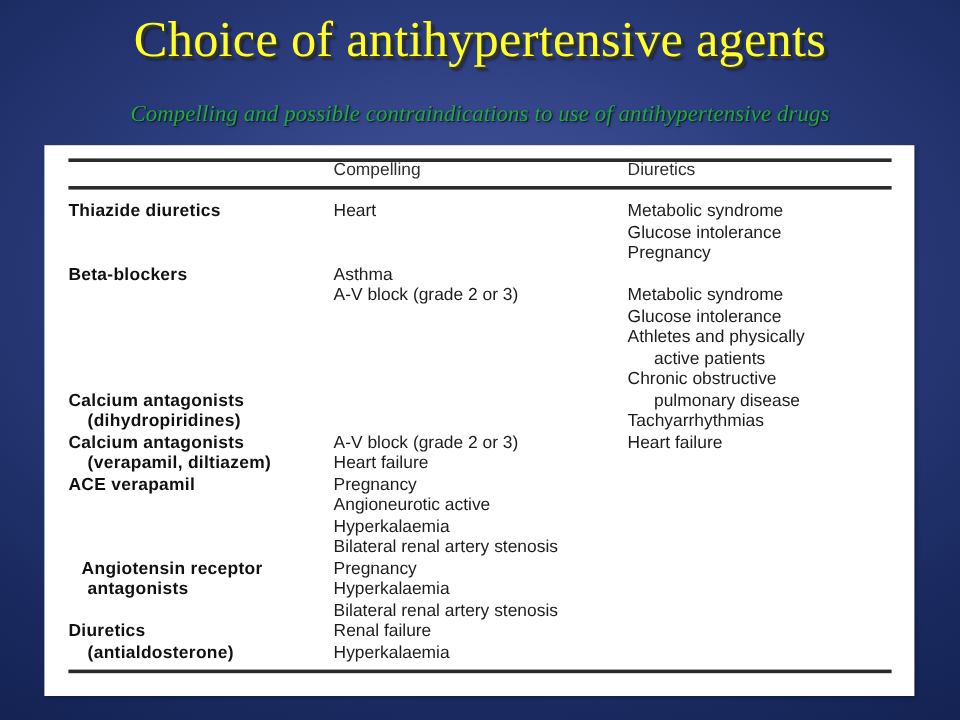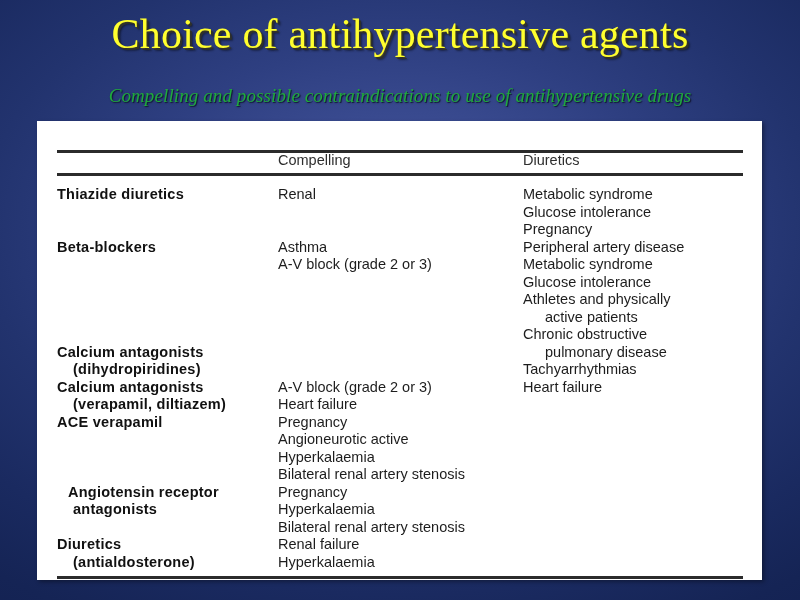--- a/index.html
+++ b/index.html
@@ -77,21 +77,21 @@
     top: 121px;
     width: 725px;
     height: 459px;
     background: #ffffff;
     box-shadow: 2px 2px 4px rgba(0,0,0,0.35);
   }
 
   .table-inner {
     position: absolute;
     left: 0;
-    top: 18px;
+    top: 0;
     width: 725px;
     height: 382px;
   }
 
   .rule {
     position: absolute;
     left: 20px;
     width: 686px;
     background: #2b2b2b;
     height: 3px;
@@ -158,21 +158,21 @@
       <div class="body-cell bold indent" style="left:20px; top:257px;">(verapamil, diltiazem)</div>
 
       <div class="body-cell bold" style="left:20px; top:274.5px;">ACE verapamil</div>
 
       <div class="body-cell bold" style="left:20px; top:344.5px;margin-left:11px;">Angiotensin receptor</div>
       <div class="body-cell bold indent" style="left:20px; top:362px;">antagonists</div>
 
       <div class="body-cell bold" style="left:20px; top:397px;">Diuretics</div>
       <div class="body-cell bold indent" style="left:20px; top:414.5px;">(antialdosterone)</div>
 
-      <div class="body-cell" style="left:241px; top:47px;">Renal</div>
+      <div class="body-cell" style="left:241px; top:47px;">Heart</div>
 
       <div class="body-cell" style="left:241px; top:99.5px;">Asthma</div>
       <div class="body-cell" style="left:241px; top:117px;">A-V block (grade 2 or 3)</div>
 
       <div class="body-cell" style="left:241px; top:239.5px;">A-V block (grade 2 or 3)</div>
       <div class="body-cell" style="left:241px; top:257px;">Heart failure</div>
 
       <div class="body-cell" style="left:241px; top:274.5px;">Pregnancy</div>
       <div class="body-cell" style="left:241px; top:292px;">Angioneurotic active</div>
       <div class="body-cell" style="left:241px; top:309.5px;">Hyperkalaemia</div>
@@ -182,21 +182,20 @@
       <div class="body-cell" style="left:241px; top:362px;">Hyperkalaemia</div>
       <div class="body-cell" style="left:241px; top:379.5px;">Bilateral renal artery stenosis</div>
 
       <div class="body-cell" style="left:241px; top:397px;">Renal failure</div>
       <div class="body-cell" style="left:241px; top:414.5px;">Hyperkalaemia</div>
 
       <div class="body-cell" style="left:486px; top:47px;">Metabolic syndrome</div>
       <div class="body-cell" style="left:486px; top:64.5px;">Glucose intolerance</div>
       <div class="body-cell" style="left:486px; top:82px;">Pregnancy</div>
 
-      <div class="body-cell" style="left:486px; top:99.5px;">Peripheral artery disease</div>
       <div class="body-cell" style="left:486px; top:117px;">Metabolic syndrome</div>
       <div class="body-cell" style="left:486px; top:134.5px;">Glucose intolerance</div>
       <div class="body-cell" style="left:486px; top:152px;">Athletes and physically</div>
       <div class="body-cell indent2" style="left:486px; top:169.5px;">active patients</div>
       <div class="body-cell indent2" style="left:486px; top:204.5px;">pulmonary disease</div>
       <div class="body-cell" style="left:486px; top:187px;">Chronic obstructive</div>
 
       <div class="body-cell" style="left:486px; top:222px;">Tachyarrhythmias</div>
       <div class="body-cell" style="left:486px; top:239.5px;">Heart failure</div>
 

